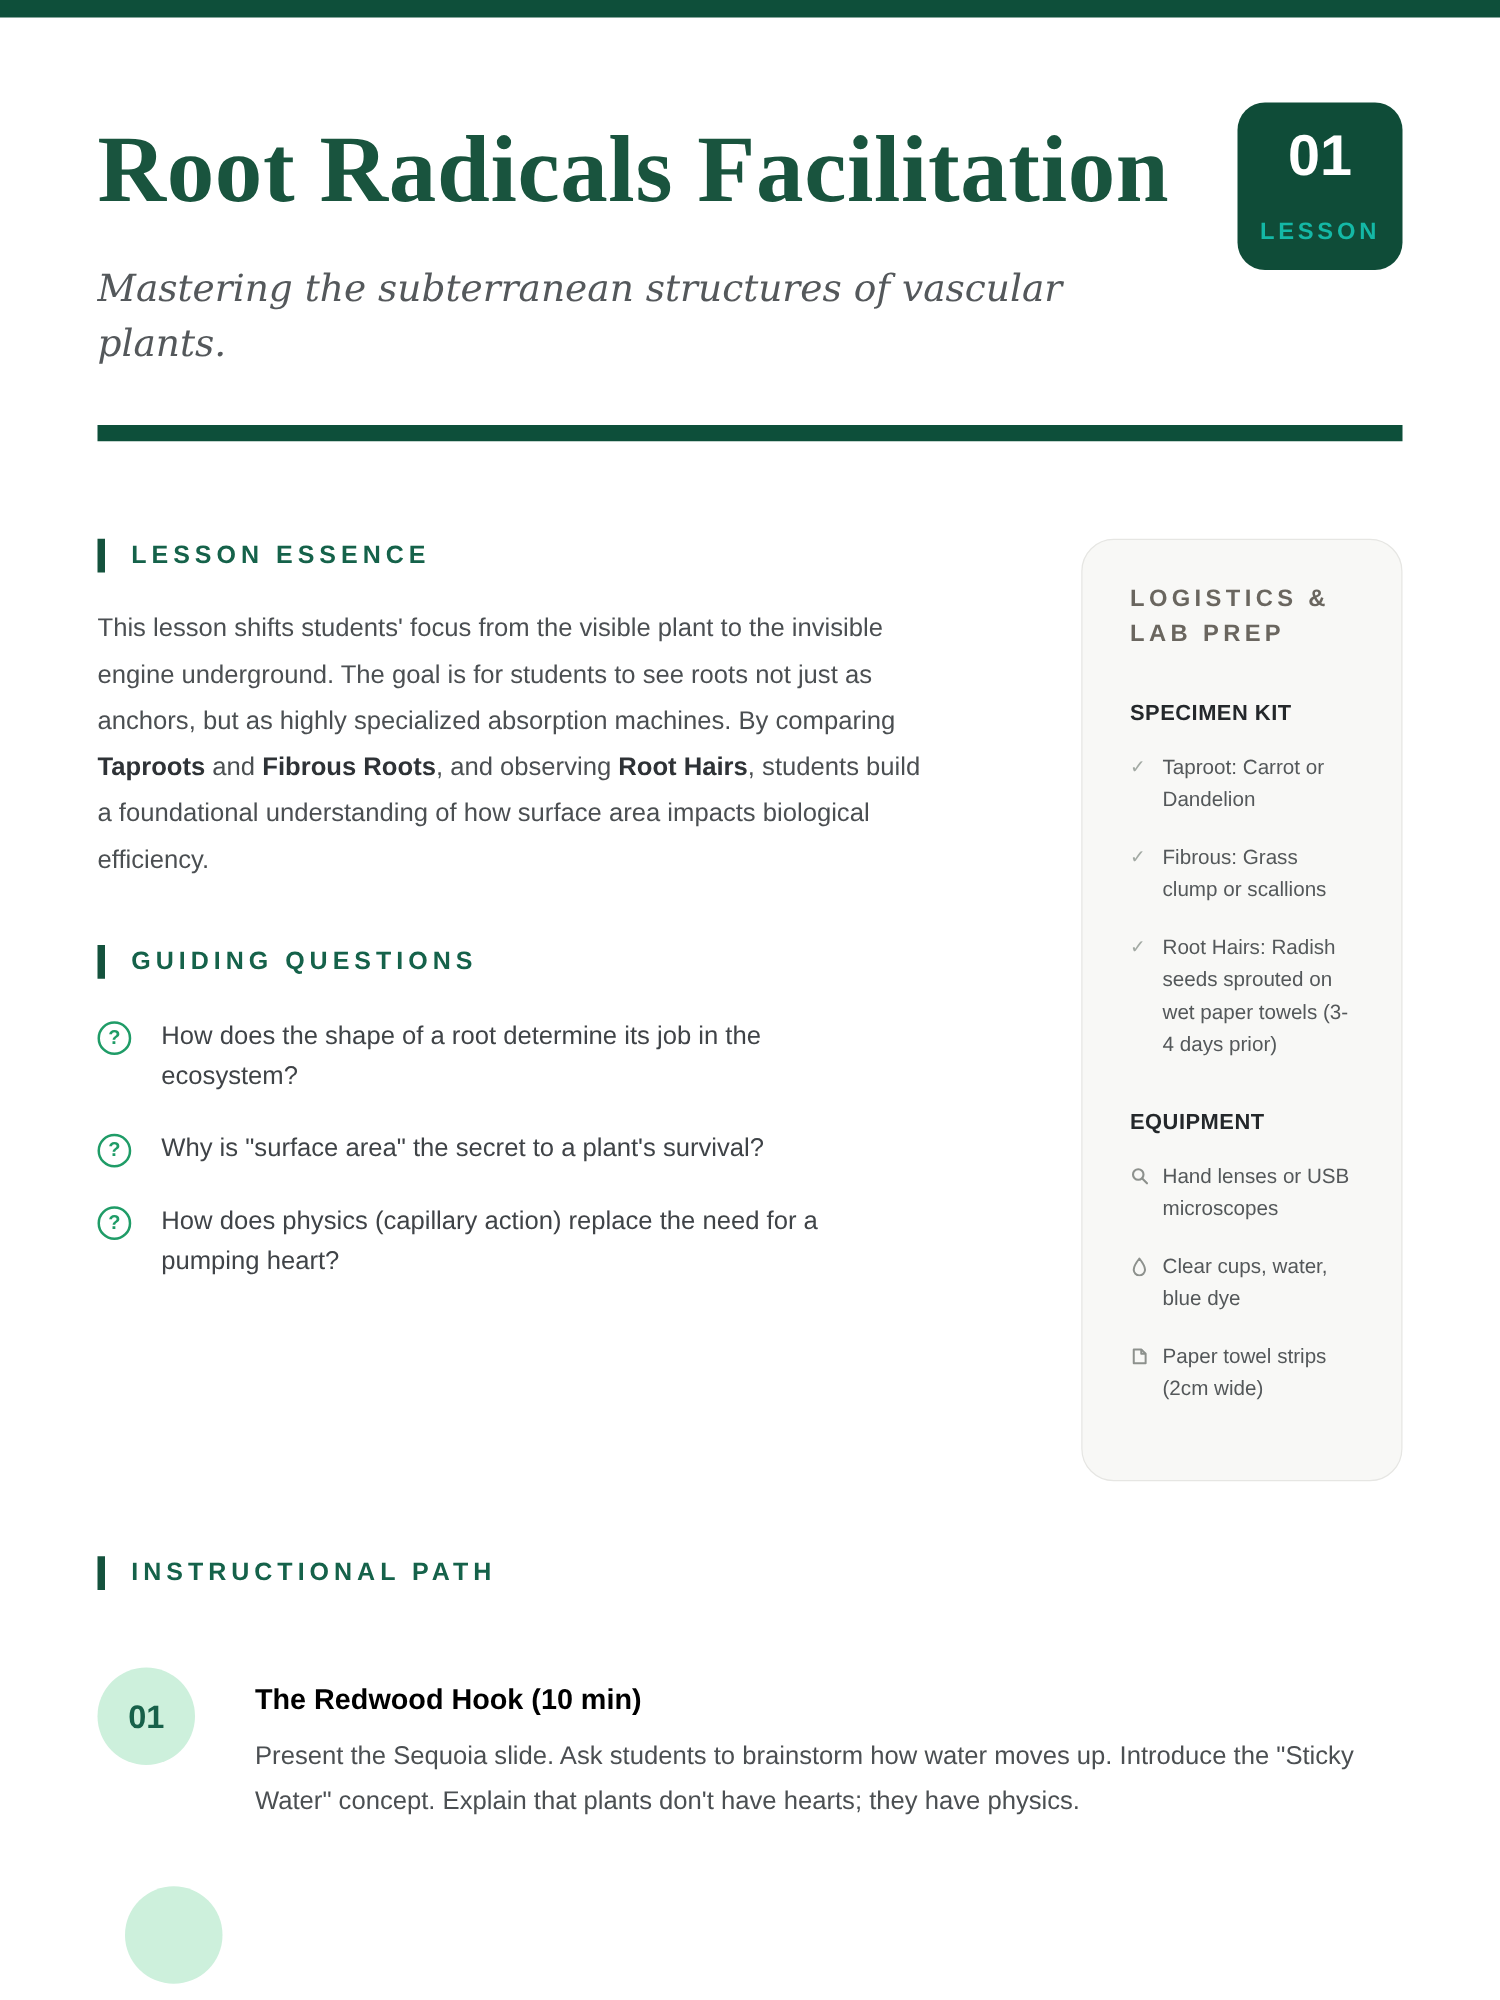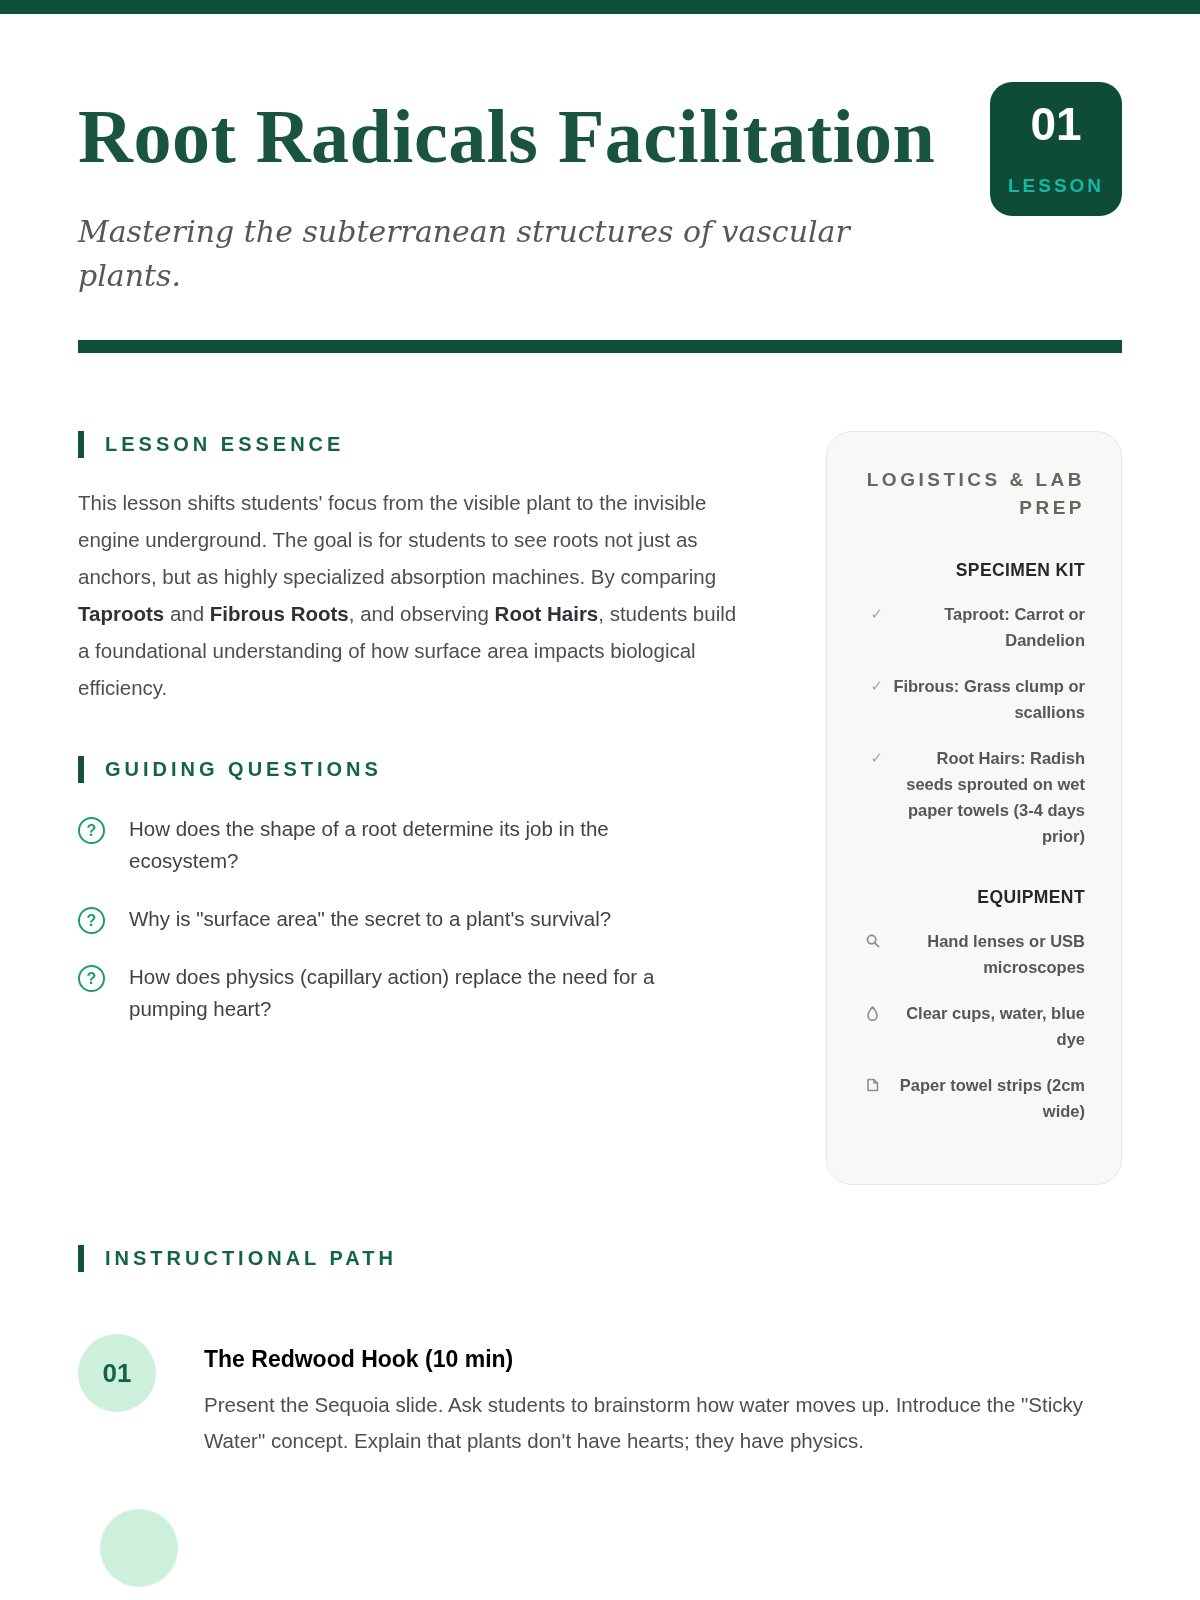--- a/index.html
+++ b/index.html
@@ -35,28 +35,28 @@
 
   .questions{margin-top:50px;}
   .q-list{margin-top:30px;}
   .q-item{display:flex;margin-bottom:26px;}
   .q-icon{flex:0 0 auto;width:27px;height:27px;border:2.5px solid #1f9c67;border-radius:50%;
     color:#1f9c67;font-size:16px;font-weight:700;display:flex;align-items:center;
     justify-content:center;margin-top:4px;box-sizing:border-box;}
   .q-text{margin-left:24px;font-size:20.5px;line-height:32px;color:#3f4347;max-width:580px;}
 
   
-  .card{width:296px;box-sizing:border-box;background:#f8f8f6;border:1px solid #e6e6e3;
-    border-radius:26px;padding:34px 36px 40px 38px;text-align:right;}
+  .card{width:257px;box-sizing:border-box;background:#f8f8f6;border:1px solid #e6e6e3;
+    border-radius:26px;padding:34px 36px 40px 38px;}
   .card-heading{font-size:19px;font-weight:700;letter-spacing:3.5px;color:#6a665f;line-height:28px;}
   .card-sub{font-size:17.5px;font-weight:700;color:#24282b;letter-spacing:0.4px;margin-top:38px;}
   .k-list{margin-top:20px;}
   .k-item{display:flex;margin-bottom:20px;}
   .k-check{flex:0 0 auto;width:18px;color:#a3aaa4;font-size:15px;line-height:26px;}
-  .k-text{margin-left:8px;font-size:16.5px;line-height:26px;color:#54585a;font-weight:bold;}
+  .k-text{margin-left:8px;font-size:16.5px;line-height:26px;color:#54585a;}
   .e-icon{flex:0 0 auto;width:18px;padding-top:5px;color:#8d918d;}
   .e-icon svg{display:block;}
 
   
   .path{margin-top:60px;}
   .step{display:flex;margin-top:62px;}
   .step-circle{flex:0 0 auto;width:78px;height:78px;border-radius:50%;background:#cdf0dc;
     color:#17614a;font-size:26px;font-weight:700;display:flex;align-items:center;justify-content:center;}
   .step-body{margin-left:48px;max-width:880px;}
   .step-title{font-size:23px;font-weight:700;color:#000000;padding-top:12px;}

